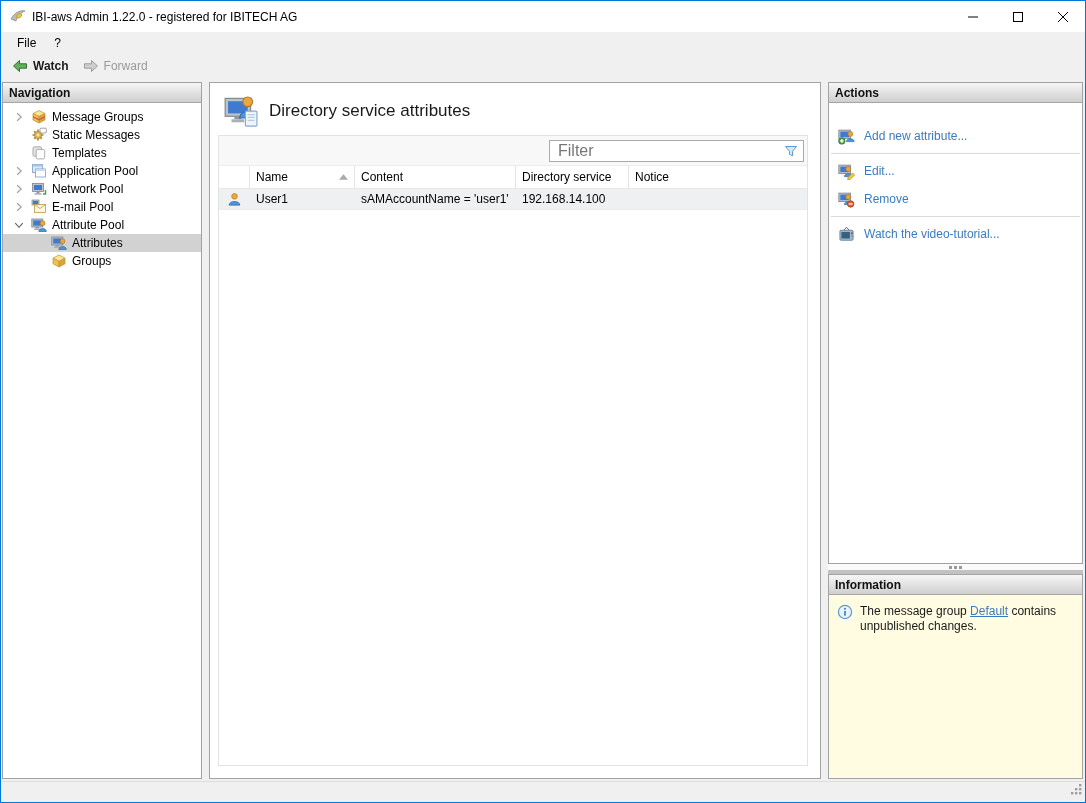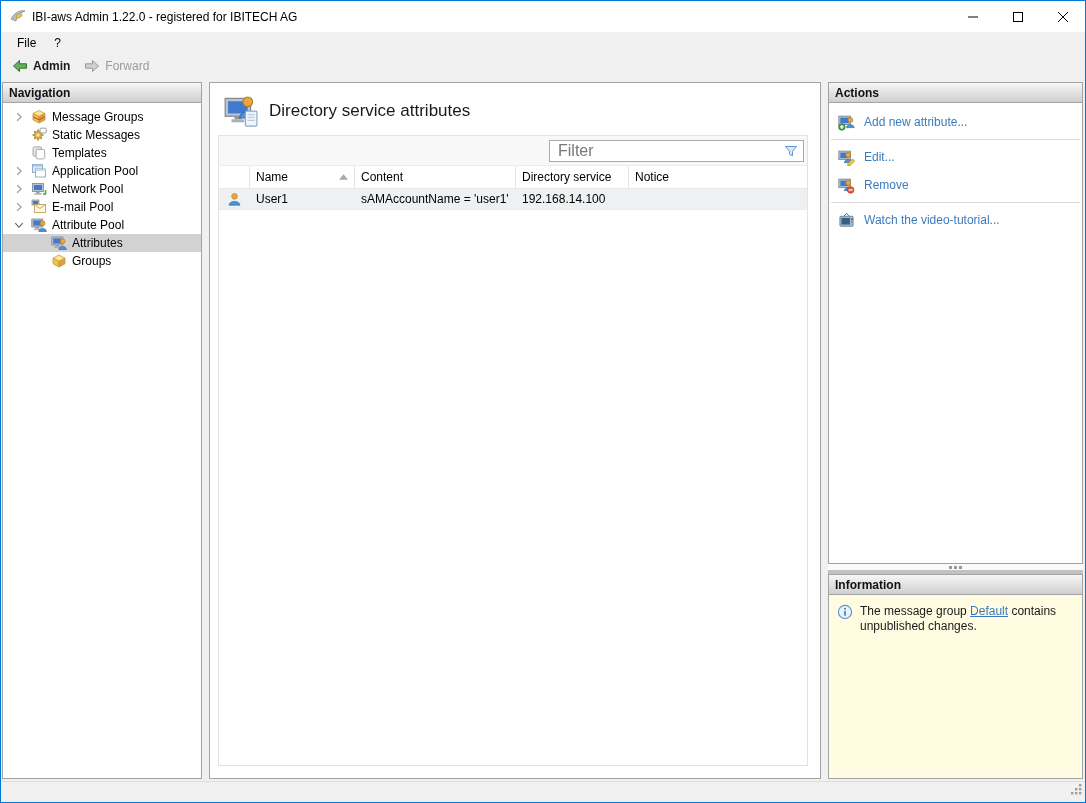--- a/index.html
+++ b/index.html
@@ -52,21 +52,21 @@
   .td{padding-left:6px;}
   .td.c-ico{width:31px;flex:none;display:flex;justify-content:center;padding-left:0;}
   .td.c-name{width:105px;flex:none;}
   .td.c-content{width:161px;flex:none;}
   .td.c-ds{width:113px;flex:none;}
   .td.c-notice{flex:1;}
   .grid-empty{flex:1;background:#fff;}
   
   .right-col{width:255px;flex:none;display:flex;flex-direction:column;min-height:0;}
   .actions{flex:1;min-height:0;}
-  .action-list{padding-top:5px;}
+  .action-list{padding-top:19px;}
   .action-item{display:flex;align-items:center;gap:9px;height:28px;padding-left:9px;font-size:12px;color:#3a7bbf;cursor:pointer;}
   .action-sep{border-top:1px solid #dadada;margin:3px 2px;}
   .hsplit{height:10px;flex:none;display:flex;flex-direction:column;}
   .hsplit .dots{flex:1;background:#fafafa;display:flex;align-items:center;justify-content:center;gap:2px;}
   .hsplit .dots i{width:3px;height:3px;background:#999;display:block;}
   .hsplit .bar{height:4px;background:#c2c2c2;}
   .info{height:205px;flex:none;}
   .info-body{flex:1;background:#fffce1;padding:9px 8px;display:flex;gap:7px;font-size:12px;color:#1a1a1a;line-height:15px;}
   .info-body .txt{max-width:200px;}
   .link{color:#3a7bbf;text-decoration:underline;cursor:pointer;}
@@ -109,21 +109,21 @@
   <div class="menubar">
     <span class="menu-item">File</span>
     <span class="menu-item">?</span>
   </div>
 
   <div class="toolbar">
     <span class="tool-btn">
       <svg width="16" height="16" viewBox="0 0 16 16">
           <path d="M7.5 2.5 L1.5 8 L7.5 13.5 V10.2 H14.5 V5.8 H7.5 Z" fill="#63b15c" stroke="#33702e" stroke-width="1"></path>
         </svg>
-      <span class="lbl">Admin</span>
+      <span class="lbl">Watch</span>
     </span>
     <span class="tool-btn disabled">
       <svg width="16" height="16" viewBox="0 0 16 16">
           <path d="M8.5 2.5 L14.5 8 L8.5 13.5 V10.2 H1.5 V5.8 H8.5 Z" fill="#cfcfcf" stroke="#9b9b9b" stroke-width="1"></path>
         </svg>
       <span class="lbl">Forward</span>
     </span>
   </div>
 
   <div class="content">

